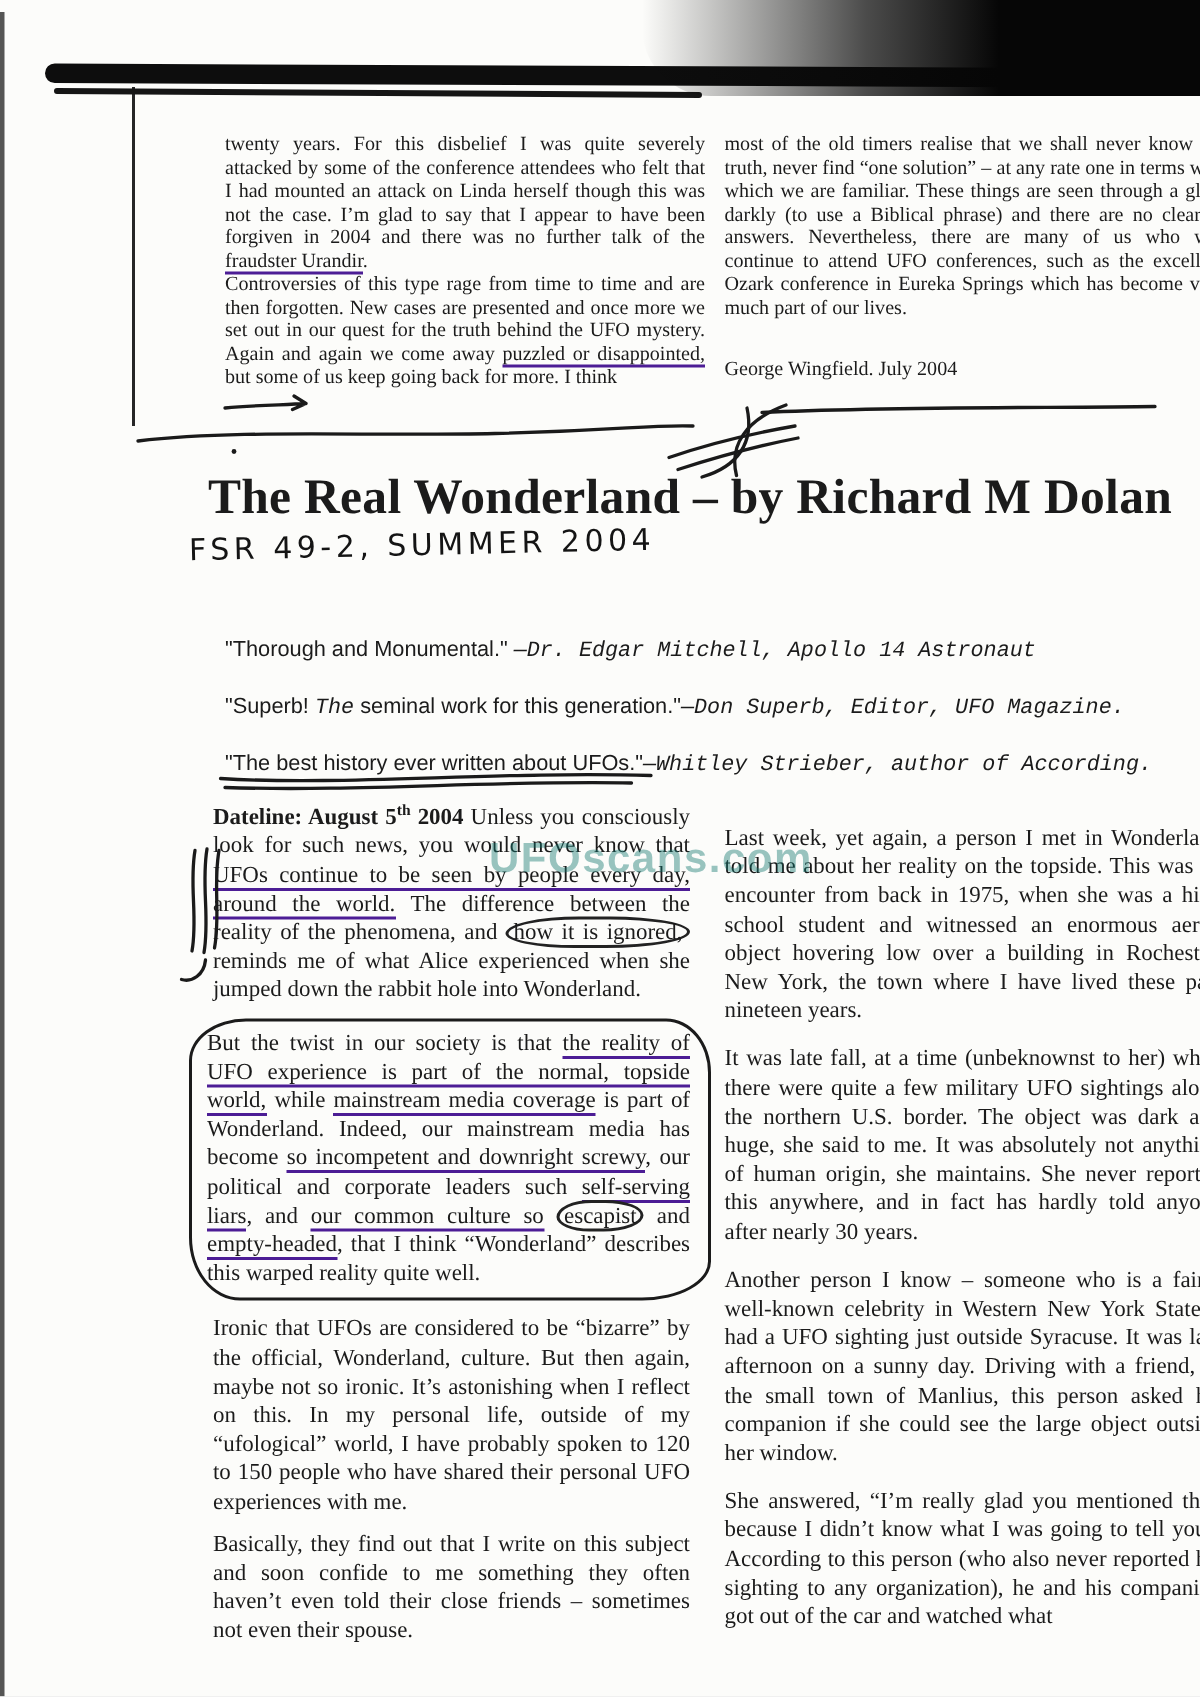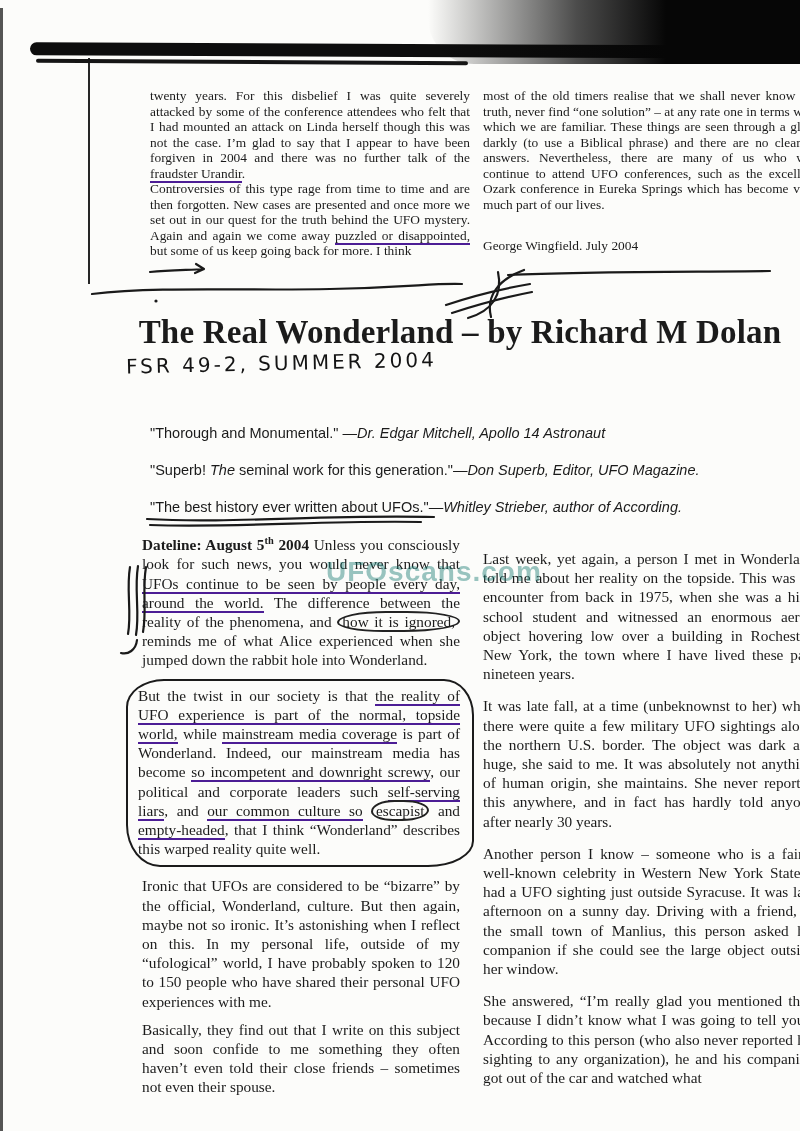--- a/index.html
+++ b/index.html
@@ -40,21 +40,21 @@
   .maincol{position:absolute;z-index:2;font-size:15.3px;line-height:19.2px;text-align:justify;}
   .maincol.l{left:142px;top:531px;width:318px;}
   .maincol.r{left:483px;top:549px;width:332px;}
   .maincol p{margin:0 0 9px 0;}
   .maincol.r p{margin:0 0 13px 0;}
   .para-circled{border:2.6px solid #1b1b1b;padding:5px 12px 7px 10px;
     border-radius:38px 30px 46px 34px / 28px 36px 26px 42px;
     margin:0 -14px 9px -16px !important;}
   
   .seg-b{font-weight:bold;}
-  .seg-i{font-style:italic;}
+  .seg-i{font-style:italic;font-family:Liberation Mono, monospace;}
   .seg-u{border-bottom:2px solid #4c1d95;}
   .seg-c{border:2px solid #222;border-radius:48% 52% 55% 45% / 65% 58% 62% 55%;padding:0 3px;}
   .seg-sup{vertical-align:super;font-size:68%;}
   
   .pen{position:absolute;left:0;top:0;z-index:4;pointer-events:none;}
 </style>
 </head>
 <body>
 
 <div class="page">

